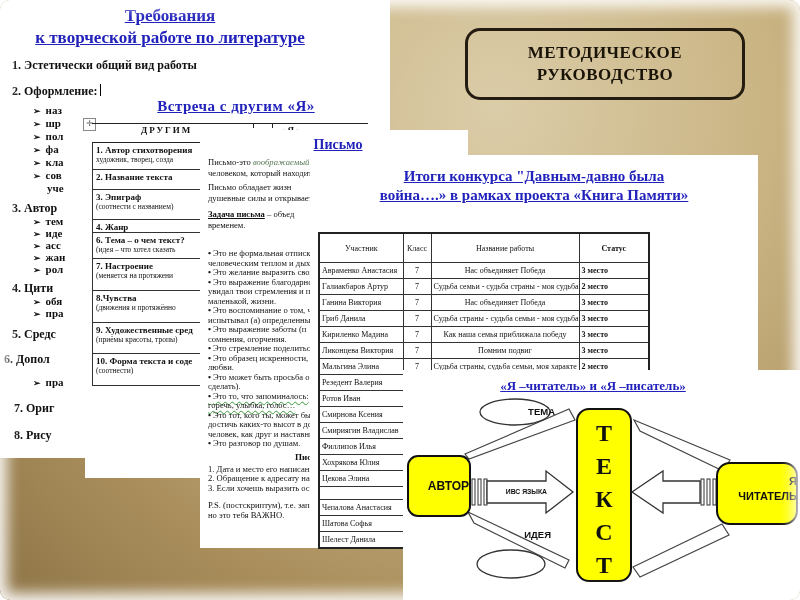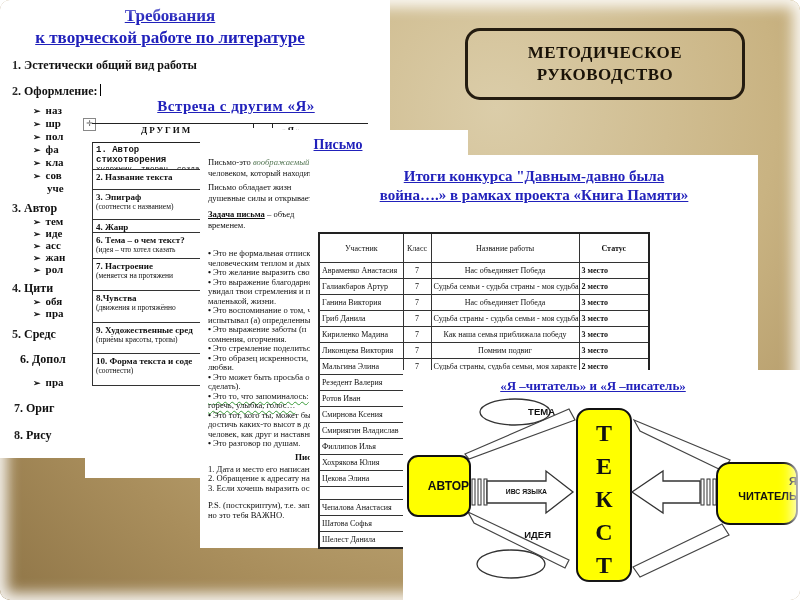--- a/index.html
+++ b/index.html
@@ -16,21 +16,21 @@
   .sub .g{font-size:9px;margin-right:5px;}
   .tcursor{display:inline-block;width:1.5px;height:13px;background:#000;margin-left:2px;vertical-align:-2px;}
   
   .mtitle{width:100%;text-align:center;font-size:15px;letter-spacing:.5px;}
   .ruler{position:absolute;border-top:1.4px solid #222;}
   .tick{position:absolute;width:0;height:5px;border-left:1px solid #222;}
   .hdrw{font-size:9px;font-weight:bold;letter-spacing:2px;}
   .handle{position:absolute;width:11px;height:11px;border:1px solid #888;color:#666;font-size:8px;line-height:10px;text-align:center;background:#fff;}
   .mcol{position:absolute;left:7px;top:46px;width:122px;box-sizing:border-box;}
   .mcell{box-sizing:border-box;border:1px solid #333;border-top:none;padding:2px 3px;overflow:hidden;}
-  .mcell:first-child{border-top:1.6px solid #222;font-family:Liberation Mono, monospace;}
+  .mcell:first-child{border-top:1.6px solid #222;}
   .mcell .t{font-size:9px;font-weight:bold;line-height:10px;}
   .mcell .s{font-size:7.5px;line-height:9px;}
   .mcell .sb{font-size:8px;font-weight:bold;line-height:10px;}
   
   .ldoc{padding:4px 0 0 8px;}
   .ltitle{width:100%;text-align:center;font-size:14px;margin:3px 0 4px 0;}
   .lp{font-size:8.6px;line-height:10.5px;white-space:nowrap;}
   .lp .frag{font-style:italic;color:#557755;}
   .lp .bu{font-weight:bold;text-decoration:underline;}
   .lmid{font-size:9px;font-style:italic;width:250px;text-align:center;margin:5px 0 4px 0;}
@@ -88,21 +88,21 @@
     <div class="abs reqi" style="left:12px;top:201px">3. Автор</div>
     <div class="abs sub" style="left:33px;top:215px"><span class="g">➢</span><span>тем</span></div>
     <div class="abs sub" style="left:33px;top:227px"><span class="g">➢</span><span>иде</span></div>
     <div class="abs sub" style="left:33px;top:239px"><span class="g">➢</span><span>асс</span></div>
     <div class="abs sub" style="left:33px;top:251px"><span class="g">➢</span><span>жан</span></div>
     <div class="abs sub" style="left:33px;top:263px"><span class="g">➢</span><span>рол</span></div>
     <div class="abs reqi" style="left:12px;top:281px">4. Цити</div>
     <div class="abs sub" style="left:33px;top:295px"><span class="g">➢</span><span>обя</span></div>
     <div class="abs sub" style="left:33px;top:307px"><span class="g">➢</span><span>пра</span></div>
     <div class="abs reqi" style="left:12px;top:327px">5. Средс</div>
-    <div class="abs reqi" style="left:20px;top:352px">6. Допол</div>
+    <div class="abs reqi" style="left:4px;top:352px">6. Допол</div>
     <div class="abs sub" style="left:33px;top:376px"><span class="g">➢</span><span>пра</span></div>
     <div class="abs reqi" style="left:14px;top:401px">7. Ориг</div>
     <div class="abs reqi" style="left:14px;top:428px">8. Рису</div>
   </div>
 
   <div class="panel" style="left:85px;top:96px;width:302px;height:382px;z-index:2">
     <div class="abs blue mtitle" style="left:0;top:2px">Встреча с другим «Я»</div>
     <div class="handle" style="left:-2px;top:22px">✛</div>
     <div class="ruler" style="left:7px;top:27px;width:276px"></div>
     <div class="tick" style="left:168px;top:27px"></div>

